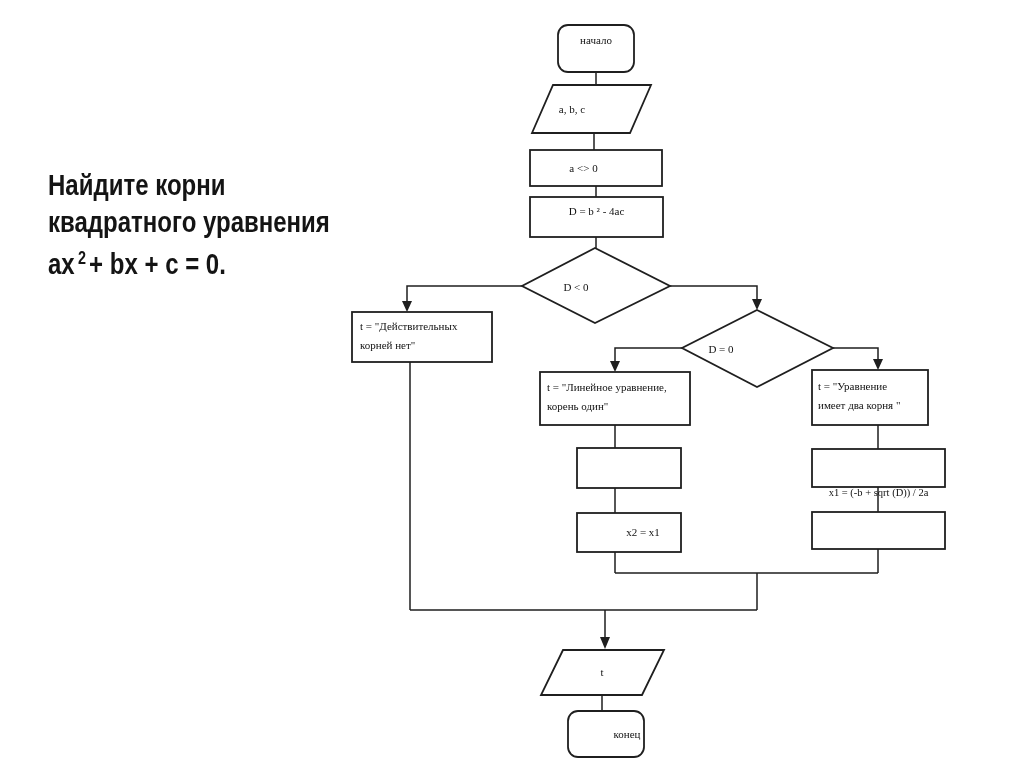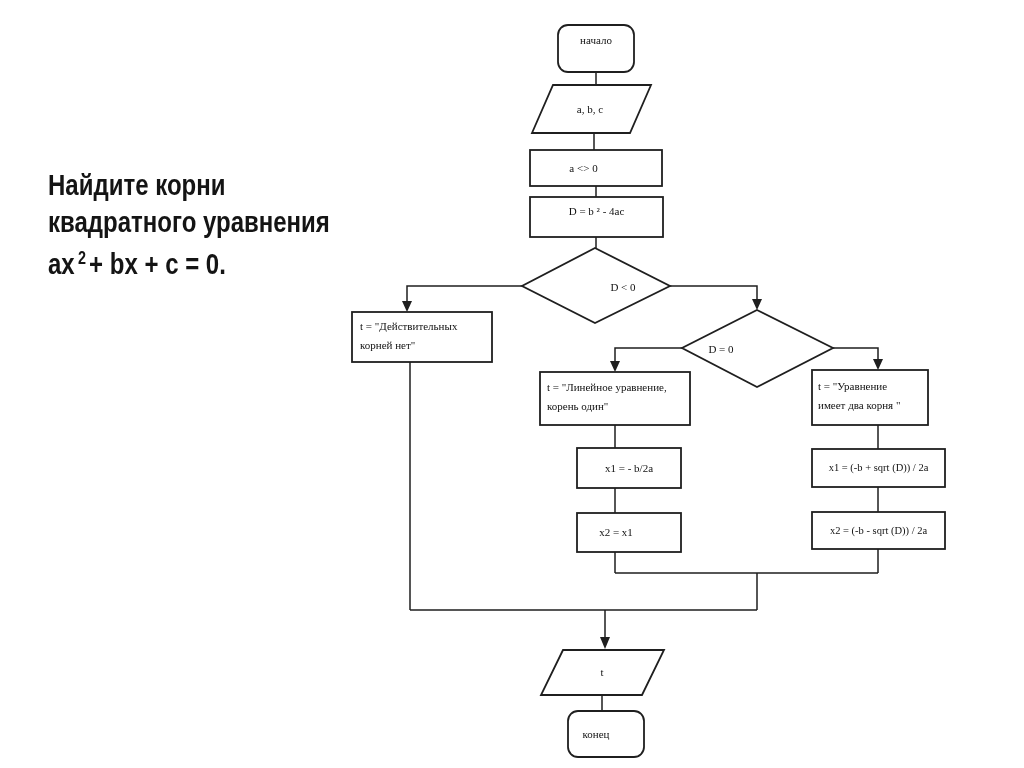--- a/index.html
+++ b/index.html
@@ -36,21 +36,21 @@
   .node{stroke:var(--line-color,#1f1f1f);stroke-width:1.8;fill:#ffffff;}
   .conn{stroke:var(--line-color,#1f1f1f);stroke-width:1.5;fill:none;}
   .arrow{fill:var(--line-color,#1f1f1f);stroke:none;}
   .fl{
     position:absolute;
     font:11px/1.3 "Liberation Serif","DejaVu Serif",serif;
     color:#111111;
   }
   .lbl-c{display:flex;align-items:center;justify-content:center;text-align:center;}
   .lbl-l{white-space:pre-line;line-height:19px;}
-  .small{font-size:10.5px;white-space:nowrap;}
+  .small{font-size:10.5px;white-space:nowrap;margin-top:25px;}
 </style>
 </head>
 <body>
 
 <div id="slide">
 
   <div class="bodytext">
     <div>Найдите корни</div>
     <div>квадратного уравнения</div>
     <div><span>ax</span><span class="sup">2</span><span>+ bx + c = 0.</span></div>
@@ -97,31 +97,29 @@
     <rect class="node" x="577" y="448" width="104" height="40"></rect>
     <rect class="node" x="577" y="513" width="104" height="39"></rect>
     <rect class="node" x="812" y="370" width="116" height="55"></rect>
     <rect class="node" x="812" y="449" width="133" height="38"></rect>
     <rect class="node" x="812" y="512" width="133" height="37"></rect>
     <polygon class="node" points="563,650 664,650 642,695 541,695"></polygon>
     <rect class="node" x="568" y="711" width="76" height="46" rx="10"></rect>
   </svg>
 
   <div class="fl lbl-c" style="left:558px;top:25px;width:76px;height:30px">начало</div>
-  <div class="fl lbl-c" style="left:548px;top:95px;width:84px;height:28px">a, b, c</div>
+  <div class="fl lbl-c" style="left:530px;top:95px;width:84px;height:28px">a, b, c</div>
   <div class="fl lbl-c" style="left:530px;top:150px;width:107px;height:36px">a &lt;&gt; 0</div>
   <div class="fl lbl-c" style="left:530px;top:197px;width:133px;height:28px">D = b ² - 4ac</div>
-  <div class="fl lbl-c" style="left:583px;top:273px;width:80px;height:28px">D &lt; 0</div>
+  <div class="fl lbl-c" style="left:536px;top:273px;width:80px;height:28px">D &lt; 0</div>
   <div class="fl lbl-l" style="left:360px;top:317px;width:128px">t = "Действительных
 корней нет"</div>
   <div class="fl lbl-c" style="left:681px;top:335px;width:80px;height:28px">D = 0</div>
   <div class="fl lbl-l" style="left:547px;top:378px;width:142px">t = "Линейное уравнение,
 корень один"</div>
   <div class="fl lbl-l" style="left:818px;top:377px;width:108px">t = "Уравнение
 имеет два корня "</div>
-  <div class="fl lbl-c" style="left:577px;top:448px;width:104px;height:40px">x1 = - b/2a</div>
-  <div class="fl lbl-c" style="left:566px;top:513px;width:100px;height:39px">x2 = x1</div>
+  <div class="fl lbl-c" style="left:593px;top:513px;width:100px;height:39px">x2 = x1</div>
   <div class="fl lbl-c small" style="left:812px;top:449px;width:133px;height:38px">x1 = (-b + sqrt (D)) / 2a</div>
-  <div class="fl lbl-c small" style="left:812px;top:512px;width:133px;height:37px">x2 = (-b - sqrt (D)) / 2a</div>
   <div class="fl lbl-c" style="left:560px;top:659px;width:84px;height:26px">t</div>
-  <div class="fl lbl-c" style="left:568px;top:711px;width:56px;height:46px">конец</div>
+  <div class="fl lbl-c" style="left:599px;top:711px;width:56px;height:46px">конец</div>
 
 </div>
 
 </body></html>

